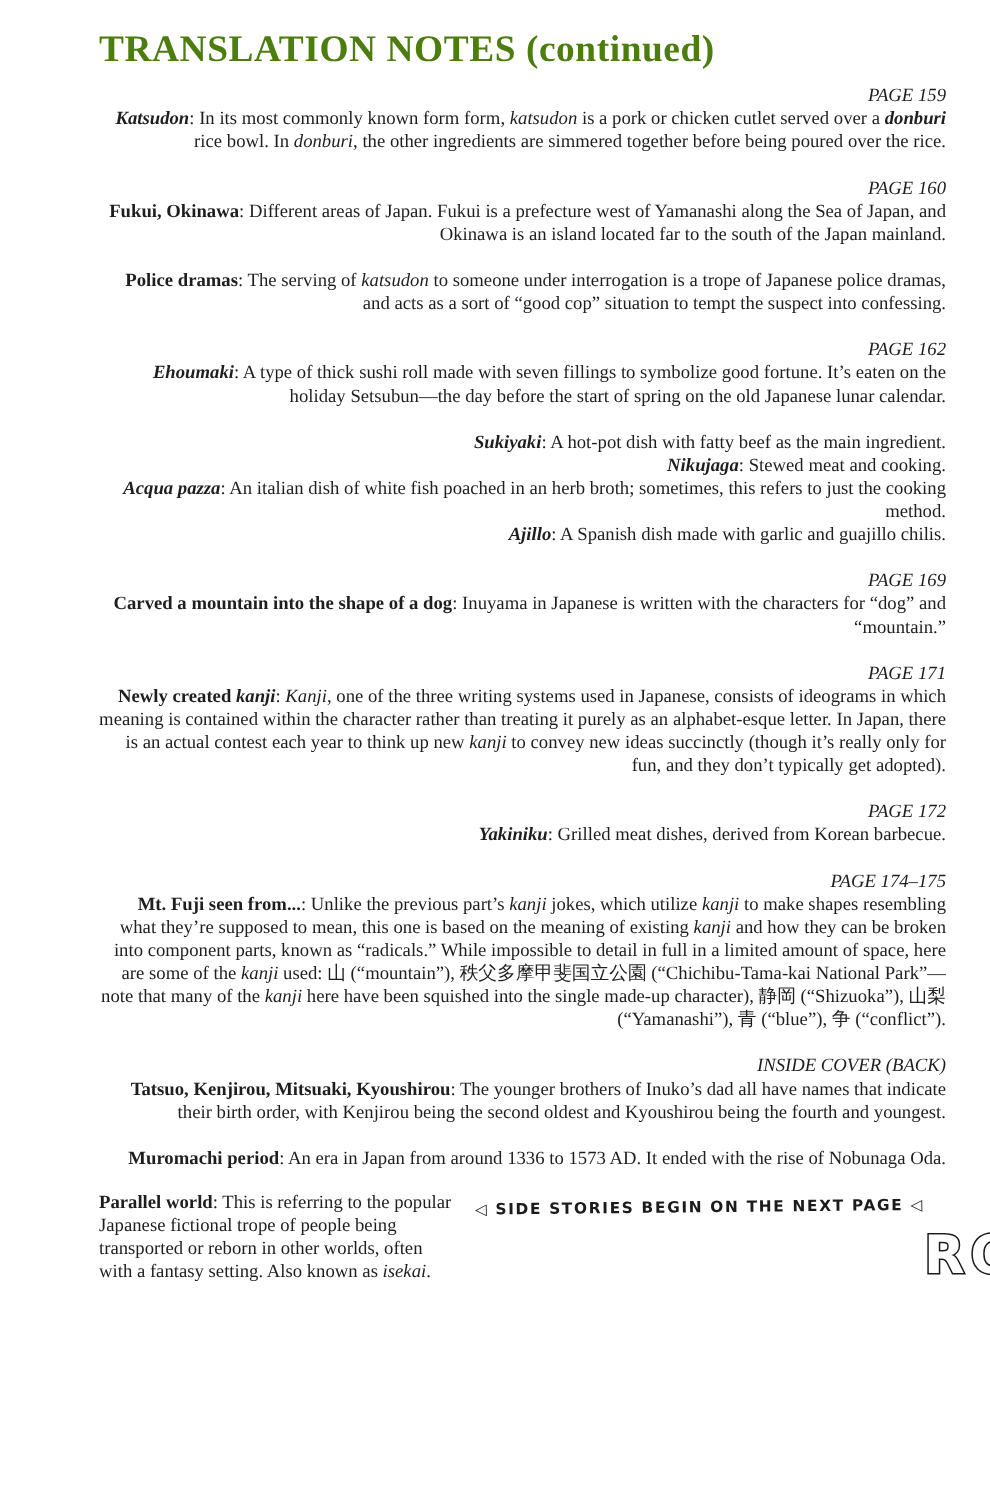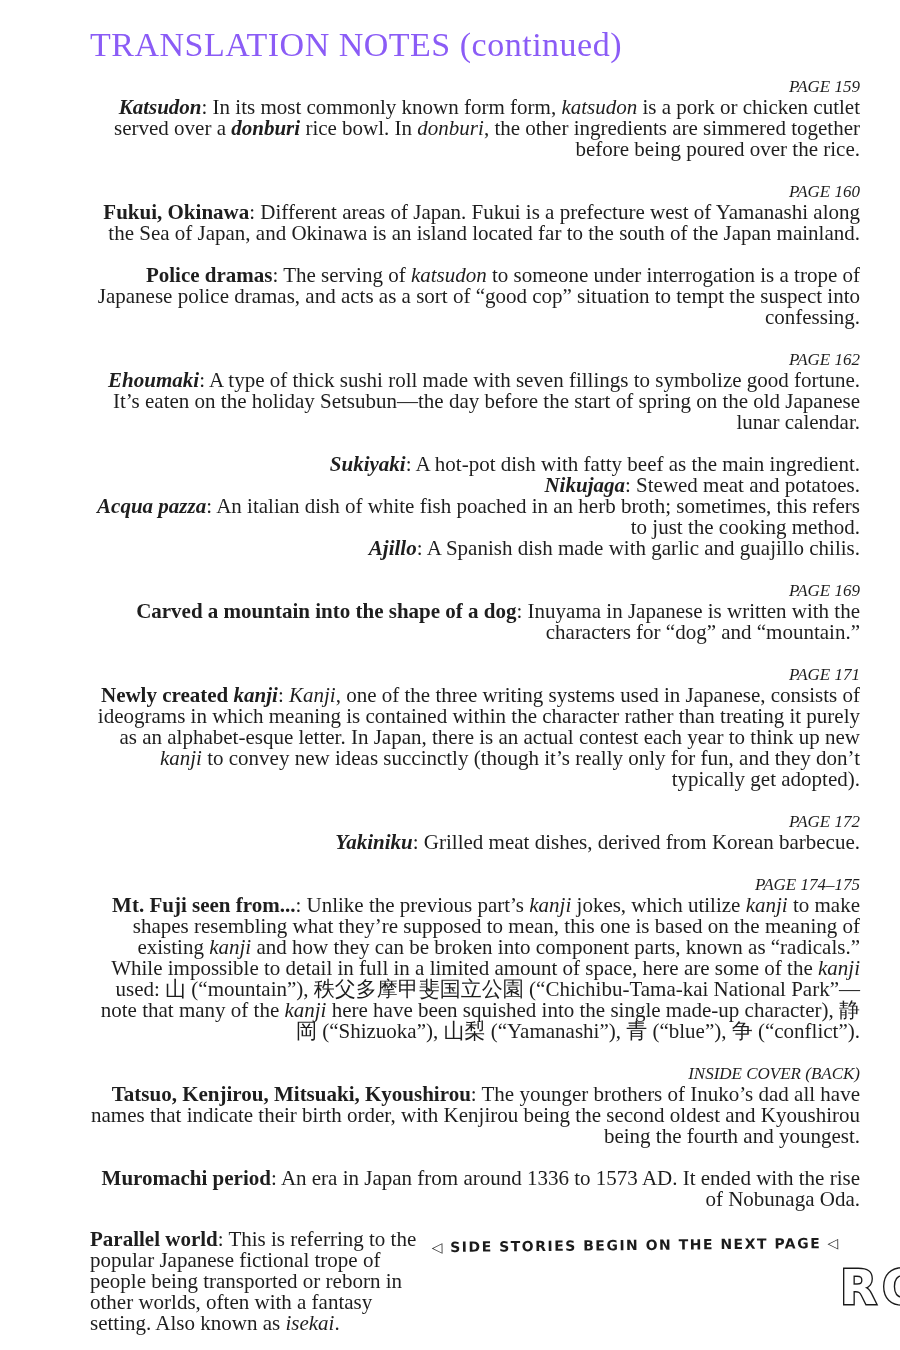--- a/index.html
+++ b/index.html
@@ -10,35 +10,35 @@
     color: #1e1e1e;
   }
   .page {
     width: 900px; height: 1350px;
     padding: 26px 40px 0 90px;
     overflow: hidden;
     background: #ffffff;
   }
   .title {
     font-size: 34px;
-    font-weight: normal;
+    font-weight: bold;
     letter-spacing: 0.5px;
-    color: #8b5cf6;
+    color: #4d7c0f;
     margin-bottom: 12px;
     font-family: "Liberation Serif", serif;
   }
   .section { margin-top: 21px; text-align: right; }
   #sections .section:first-child { margin-top: 4px; }
   .heading {
     font-style: italic;
     font-size: 17px;
     line-height: 21px;
   }
   .para {
-    font-size: 21px;
+    font-size: 17px;
     line-height: 21px;
   }
   .para.spaced { margin-top: 21px; }
   .seg-n { font-weight: normal; font-style: normal; }
   .seg-b { font-weight: bold; }
   .seg-i { font-style: italic; }
   .seg-bi { font-weight: bold; font-style: italic; }
 
   .footer-row {
     display: flex;
@@ -92,21 +92,21 @@
         <div class="heading">PAGE 160</div>
         <p class="para"><span class="seg-b">Fukui, Okinawa</span><span class="seg-n">: Different areas of Japan. Fukui is a prefecture west of Yamanashi along the Sea of Japan, and Okinawa is an island located far to the south of the Japan mainland.</span></p>
         <p class="para spaced"><span class="seg-b">Police dramas</span><span class="seg-n">: The serving of </span><span class="seg-i">katsudon</span><span class="seg-n"> to someone under interrogation is a trope of Japanese police dramas, and acts as a sort of “good cop” situation to tempt the suspect into confessing.</span></p>
       </section>
       <section class="section">
         <div class="heading">PAGE 162</div>
         <p class="para"><span class="seg-bi">Ehoumaki</span><span class="seg-n">: A type of thick sushi roll made with seven fillings to symbolize good fortune. It’s eaten on the holiday Setsubun—the day before the start of spring on the old Japanese lunar calendar.</span></p>
       </section>
       <section class="section">
         <p class="para"><span class="seg-bi">Sukiyaki</span><span class="seg-n">: A hot-pot dish with fatty beef as the main ingredient.</span></p>
-        <p class="para"><span class="seg-bi">Nikujaga</span><span class="seg-n">: Stewed meat and potatoes.</span></p>
+        <p class="para"><span class="seg-bi">Nikujaga</span><span class="seg-n">: Stewed meat and cooking.</span></p>
         <p class="para"><span class="seg-bi">Acqua pazza</span><span class="seg-n">: An italian dish of white fish poached in an herb broth; sometimes, this refers to just the cooking method.</span></p>
         <p class="para"><span class="seg-bi">Ajillo</span><span class="seg-n">: A Spanish dish made with garlic and guajillo chilis.</span></p>
       </section>
       <section class="section">
         <div class="heading">PAGE 169</div>
         <p class="para"><span class="seg-b">Carved a mountain into the shape of a dog</span><span class="seg-n">: Inuyama in Japanese is written with the characters for “dog” and “mountain.”</span></p>
       </section>
       <section class="section">
         <div class="heading">PAGE 171</div>
         <p class="para"><span class="seg-b">Newly created </span><span class="seg-bi">kanji</span><span class="seg-n">: </span><span class="seg-i">Kanji</span><span class="seg-n">, one of the three writing systems used in Japanese, consists of ideograms in which meaning is contained within the character rather than treating it purely as an alphabet-esque letter. In Japan, there is an actual contest each year to think up new </span><span class="seg-i">kanji</span><span class="seg-n"> to convey new ideas succinctly (though it’s really only for fun, and they don’t typically get adopted).</span></p>

